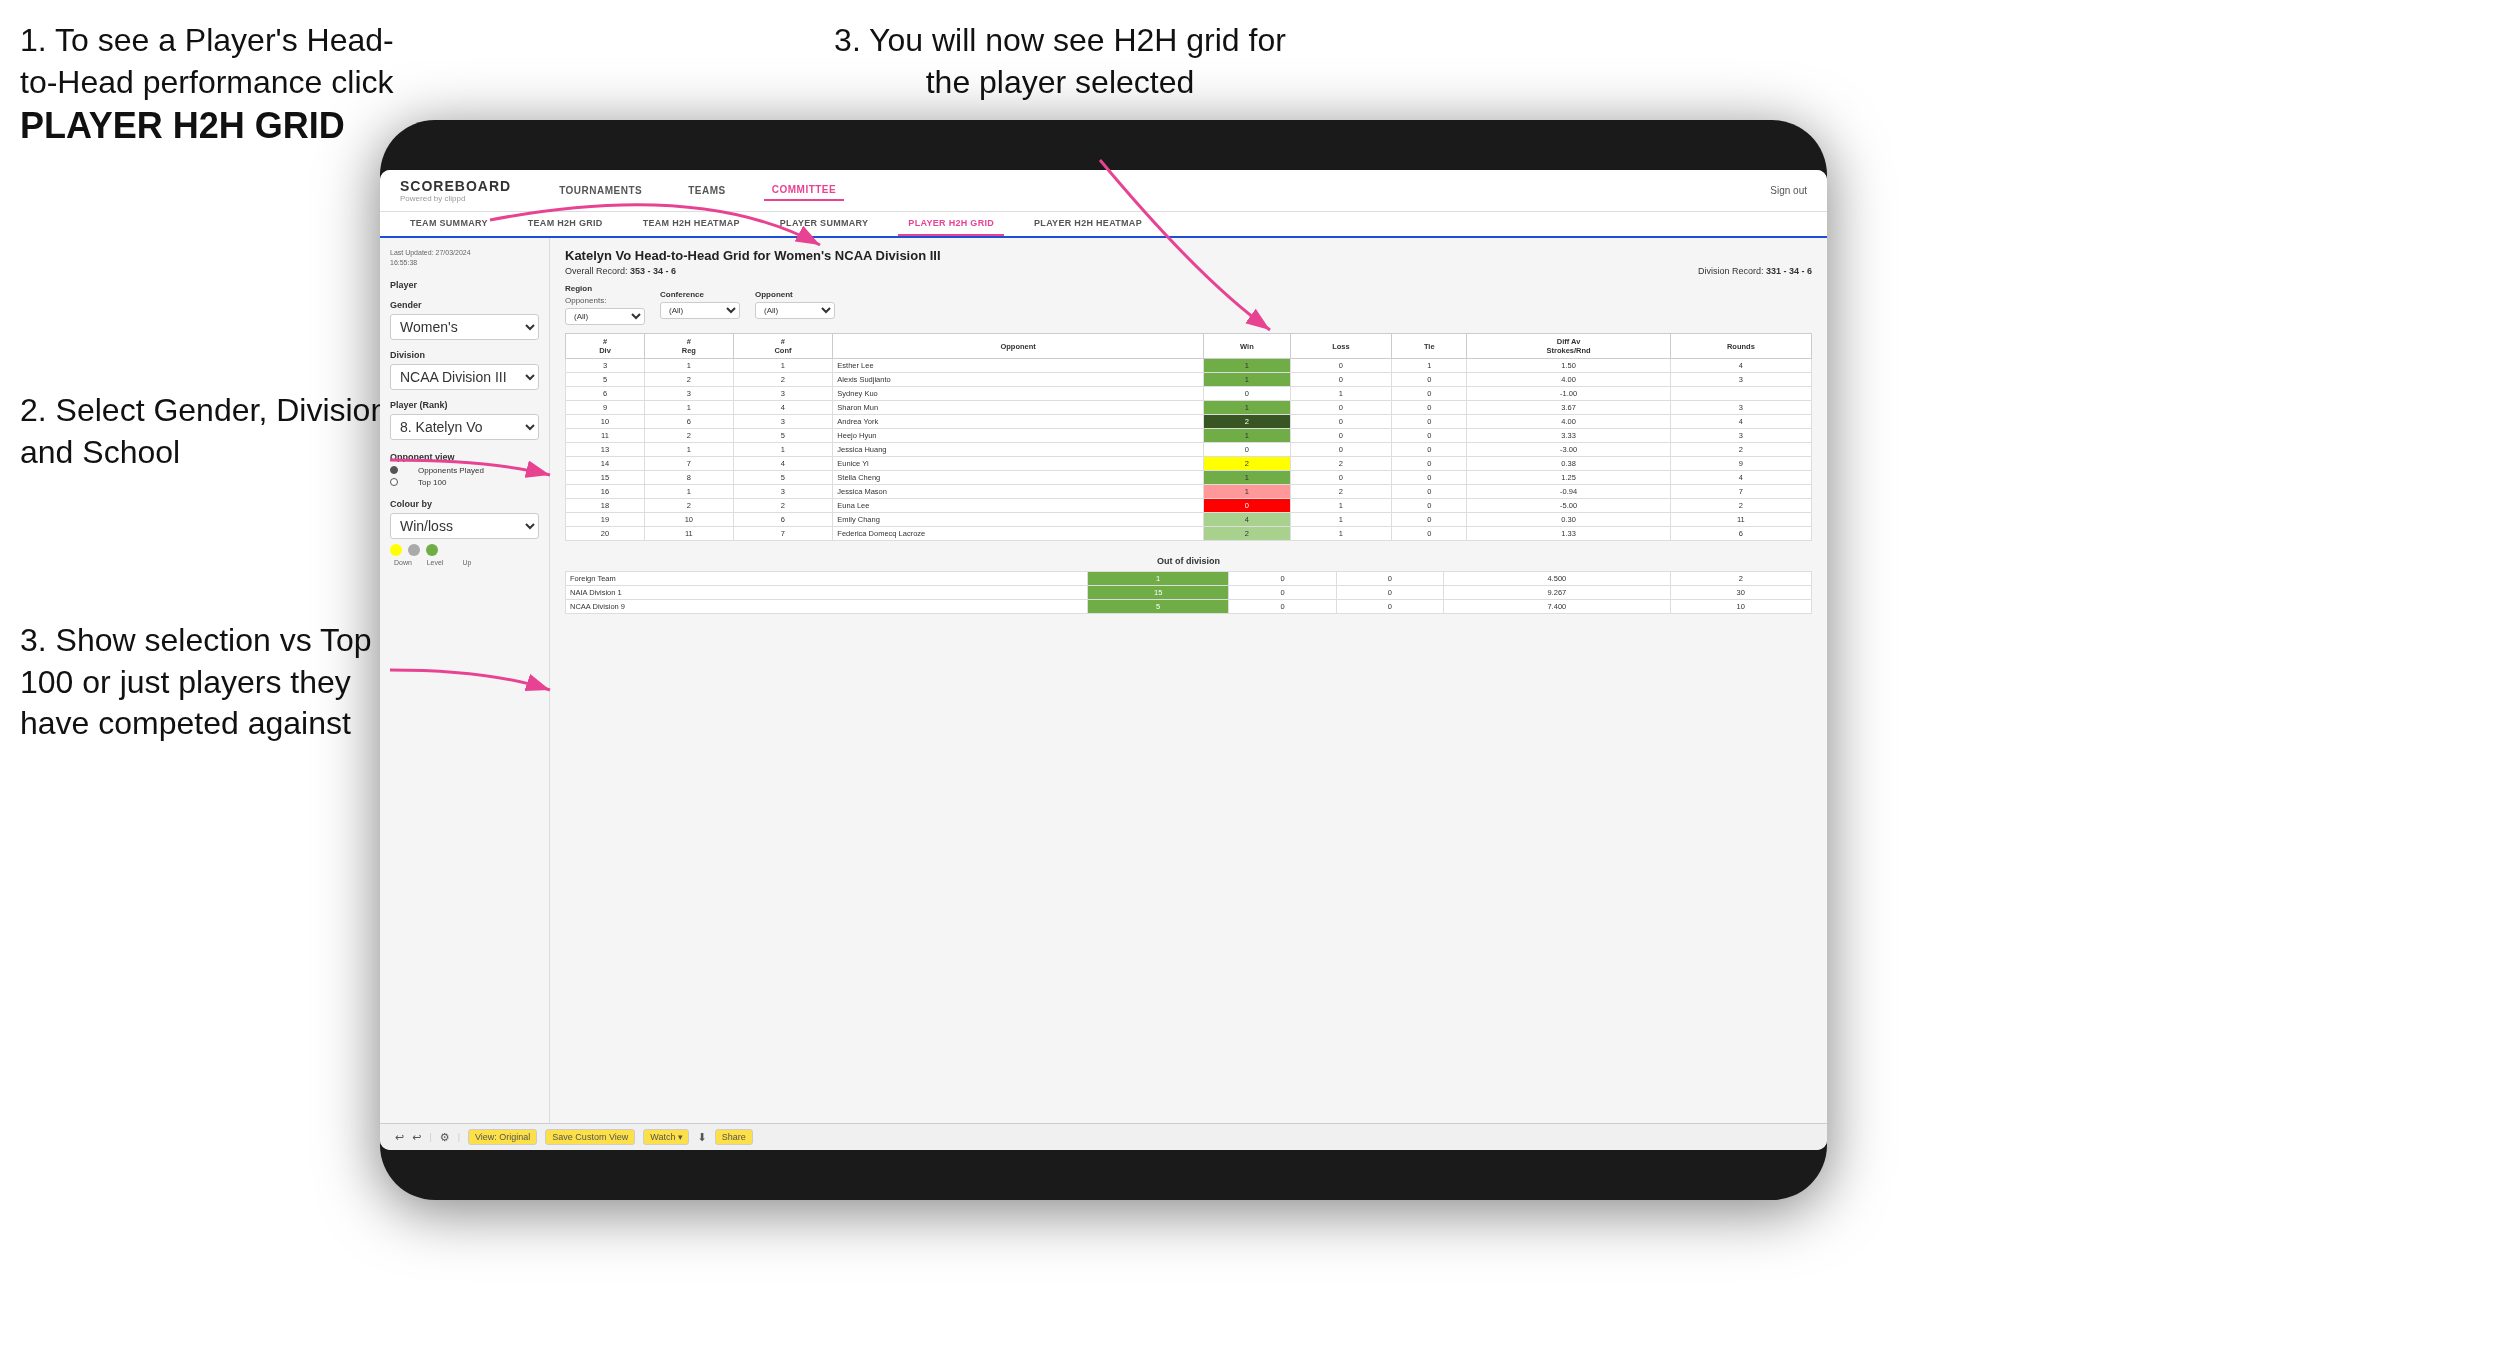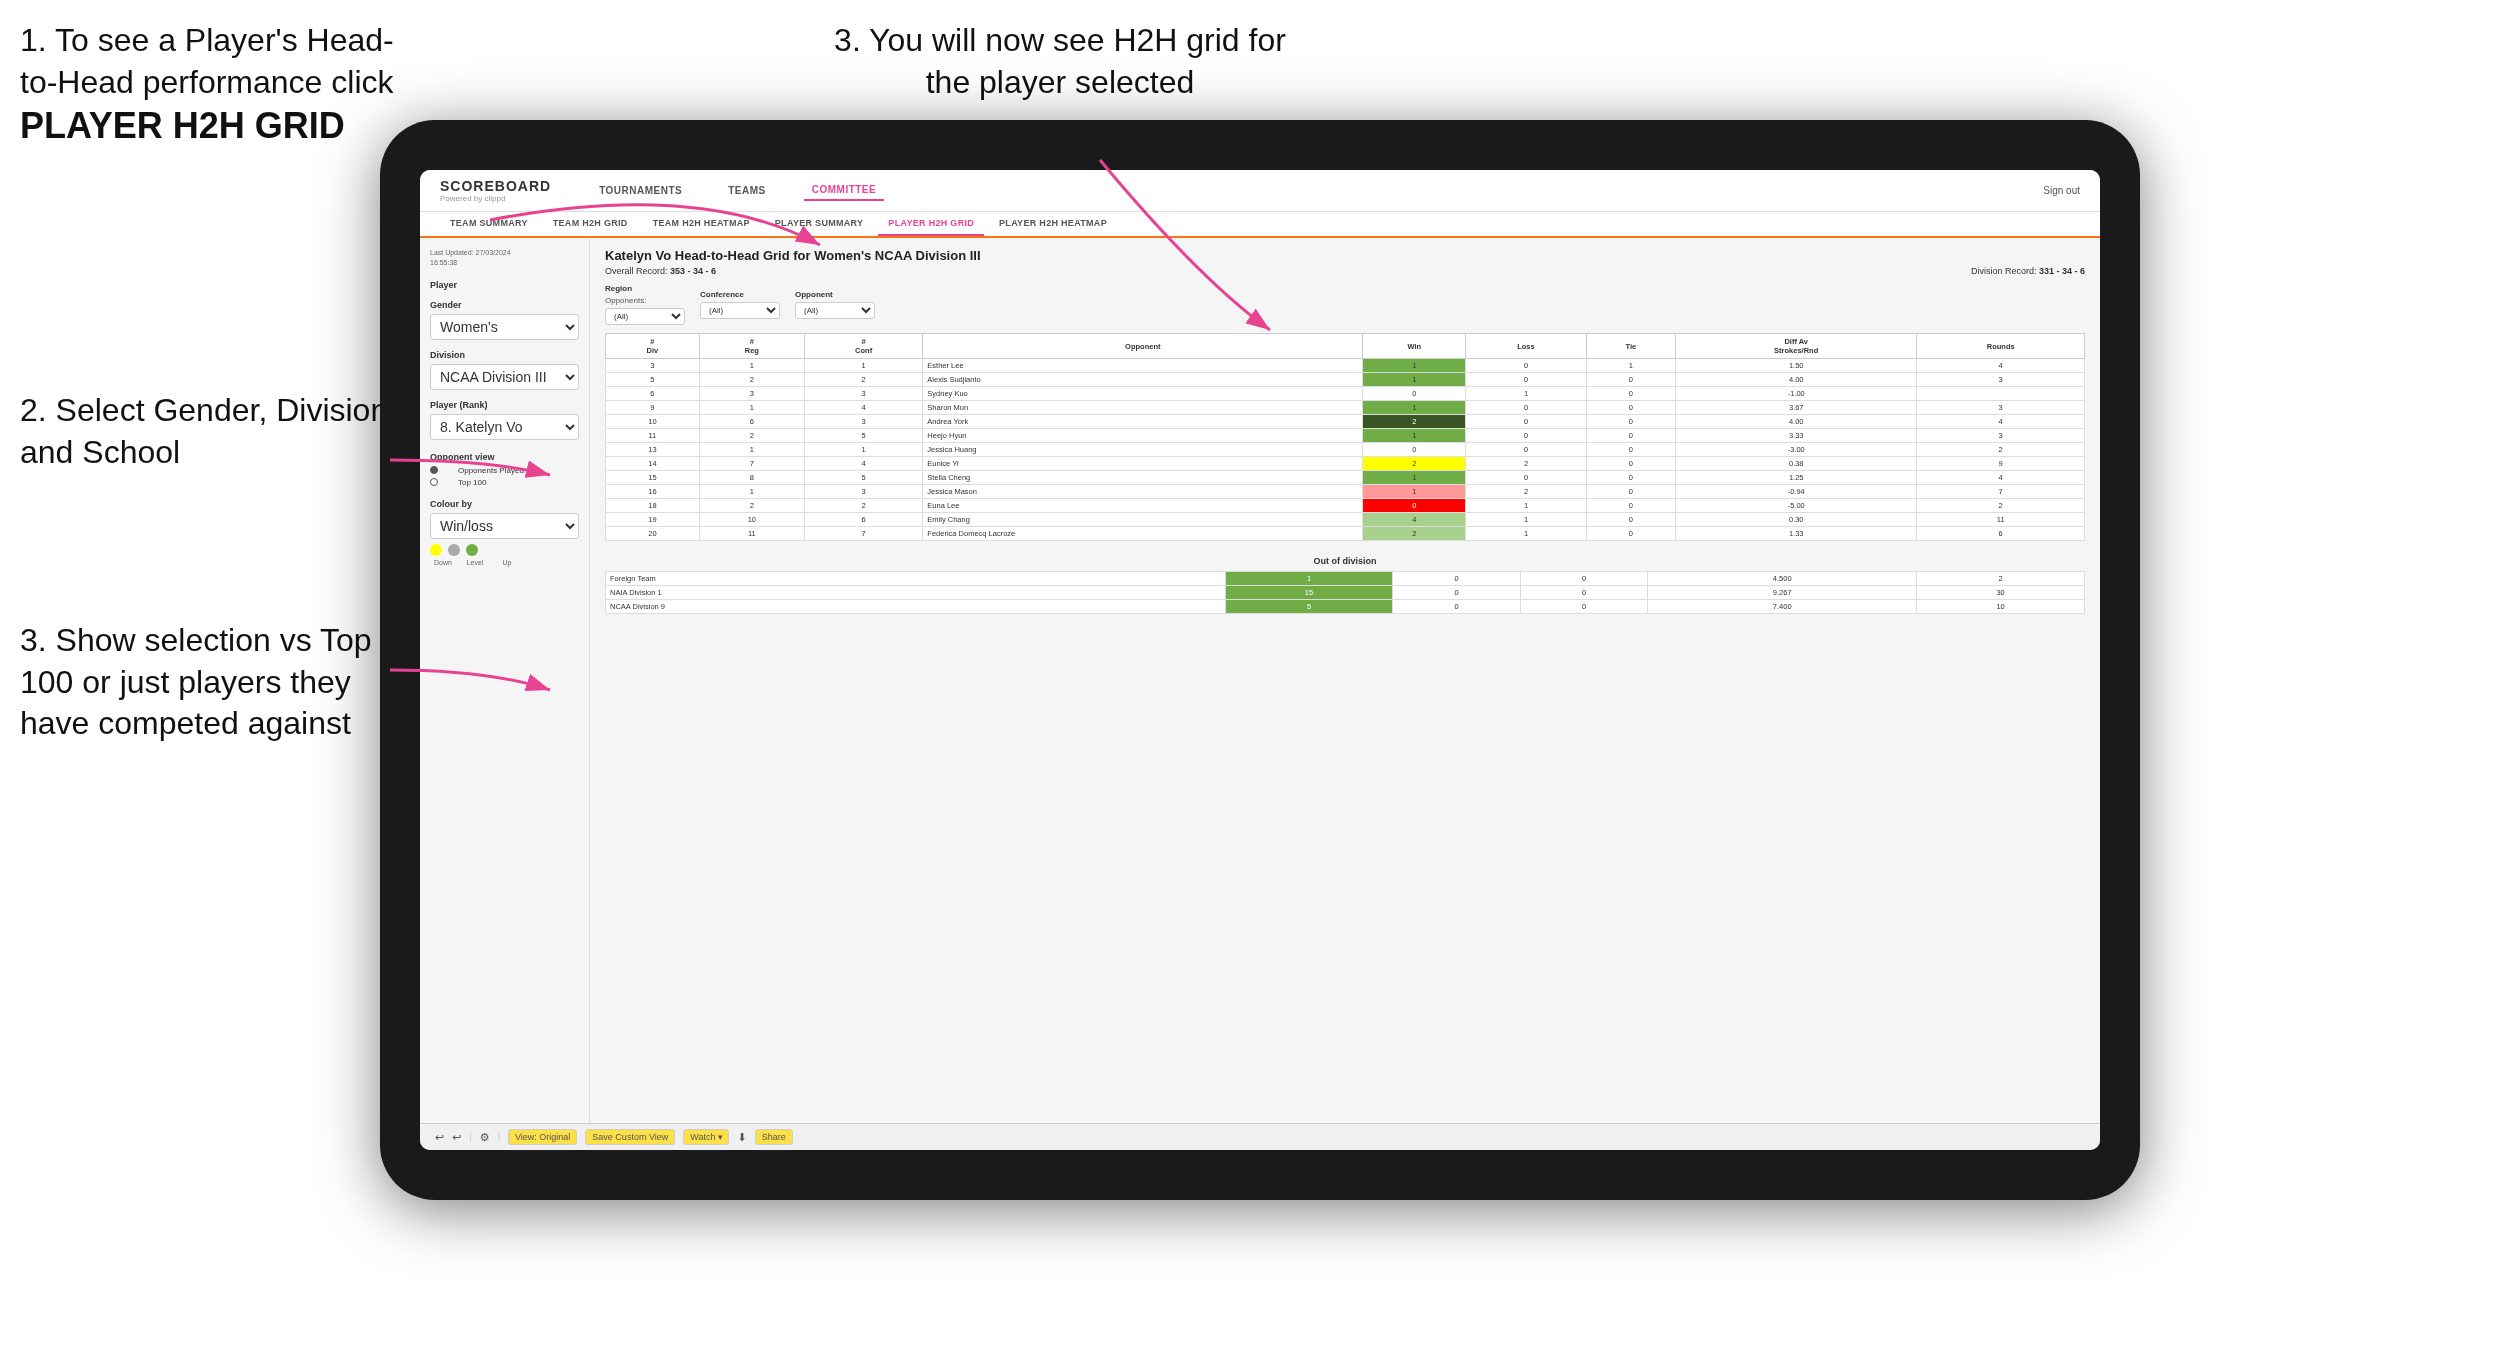--- a/index.html
+++ b/index.html
@@ -56,21 +56,21 @@
       font-size: 32px;
       line-height: 1.3;
       color: #111;
     }
 
     
     .tablet {
       position: absolute;
       top: 120px;
       left: 380px;
-      width: 1760px;
+      width: 1447px;
       height: 1080px;
       background: #1a1a1a;
       border-radius: 55px;
       box-shadow: 0 10px 60px rgba(0,0,0,0.5);
       display: flex;
       align-items: center;
       justify-content: center;
     }
 
     .tablet-screen {
@@ -128,24 +128,24 @@
 
     .nav-right {
       margin-left: auto;
       font-size: 10px;
       color: #555;
     }
 
     
     .sub-nav {
       background: #fff;
-      border-bottom: 2px solid #f97316;
+      border-bottom: 2px solid #1d4ed8;
       padding: 0 20px;
       display: flex;
-      gap: 5px;
+      gap: 20px;
     }
 
     .sub-nav-item {
       font-size: 9px;
       color: #555;
       padding: 6px 10px;
       cursor: pointer;
       text-transform: uppercase;
       font-weight: 600;
       letter-spacing: 0.3px;

